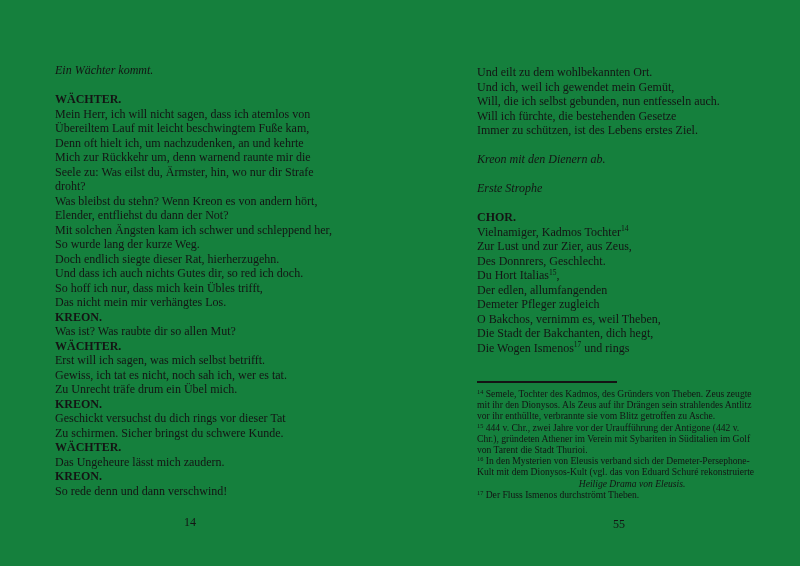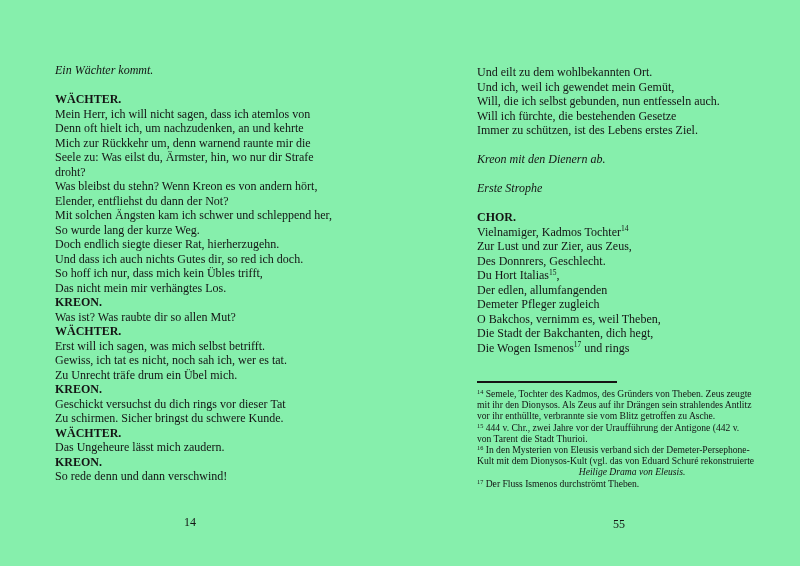--- a/index.html
+++ b/index.html
@@ -9,21 +9,21 @@
     height: 566px;
     background: #ffffff;
     overflow: hidden;
     font-family: "Liberation Serif", "DejaVu Serif", serif;
     color: #141414;
   }
   .spread {
     position: relative;
     width: 800px;
     height: 566px;
-    background: #86efac;
+    background: #15803d;
   }
   .page {
     position: absolute;
     top: 0;
     width: 400px;
     height: 566px;
   }
   .page.left-page  { left: 0; }
   .page.right-page { left: 412px; }
 
@@ -89,20 +89,21 @@
 
 <div class="spread">
 
   <div class="page left-page">
     <div class="textblock left-tb">
       <div class="line stage">Ein Wächter kommt.</div>
       <div class="gap"></div>
       <div>
           <div class="line speaker"><span>WÄCHTER.</span></div>
           <div class="line"><span>Mein Herr, ich will nicht sagen, dass ich atemlos von</span></div>
+          <div class="line"><span>Übereiltem Lauf mit leicht beschwingtem Fuße kam,</span></div>
           <div class="line"><span>Denn oft hielt ich, um nachzudenken, an und kehrte</span></div>
           <div class="line"><span>Mich zur Rückkehr um, denn warnend raunte mir die</span></div>
           <div class="line"><span>Seele zu: Was eilst du, Ärmster, hin, wo nur dir Strafe</span></div>
           <div class="line"><span>droht?</span></div>
           <div class="line"><span>Was bleibst du stehn? Wenn Kreon es von andern hört,</span></div>
           <div class="line"><span>Elender, entfliehst du dann der Not?</span></div>
           <div class="line"><span>Mit solchen Ängsten kam ich schwer und schleppend her,</span></div>
           <div class="line"><span>So wurde lang der kurze Weg.</span></div>
           <div class="line"><span>Doch endlich siegte dieser Rat, hierherzugehn.</span></div>
           <div class="line"><span>Und dass ich auch nichts Gutes dir, so red ich doch.</span></div>
@@ -152,20 +153,21 @@
           <div class="line"><span>Die Stadt der Bakchanten, dich hegt,</span></div>
           <div class="line"><span>Die Wogen Ismenos</span><sup>17</sup><span> und rings</span></div>
         </div>
     </div>
     <div class="fnrule"></div>
     <div class="footnotes">
         <div class="line"><sup>14</sup><span> Semele, Tochter des Kadmos, des Gründers von Theben. Zeus zeugte</span></div>
         <div class="line"><span>mit ihr den Dionysos. Als Zeus auf ihr Drängen sein strahlendes Antlitz</span></div>
         <div class="line"><span>vor ihr enthüllte, verbrannte sie vom Blitz getroffen zu Asche.</span></div>
         <div class="line"><sup>15</sup><span> 444 v. Chr., zwei Jahre vor der Uraufführung der Antigone (442 v.</span></div>
+        <div class="line"><span>Chr.), gründeten Athener im Verein mit Sybariten in Süditalien im Golf</span></div>
         <div class="line"><span>von Tarent die Stadt Thurioi.</span></div>
         <div class="line"><sup>16</sup><span> In den Mysterien von Eleusis verband sich der Demeter-Persephone-</span></div>
         <div class="line"><span>Kult mit dem Dionysos-Kult (vgl. das von Eduard Schuré rekonstruierte</span></div>
         <div class="line italic"><span>Heilige Drama von Eleusis.</span></div>
         <div class="line"><sup>17</sup><span> Der Fluss Ismenos durchströmt Theben.</span></div>
       </div>
     <div class="pagenum right-pn">55</div>
   </div>
 
 </div>

